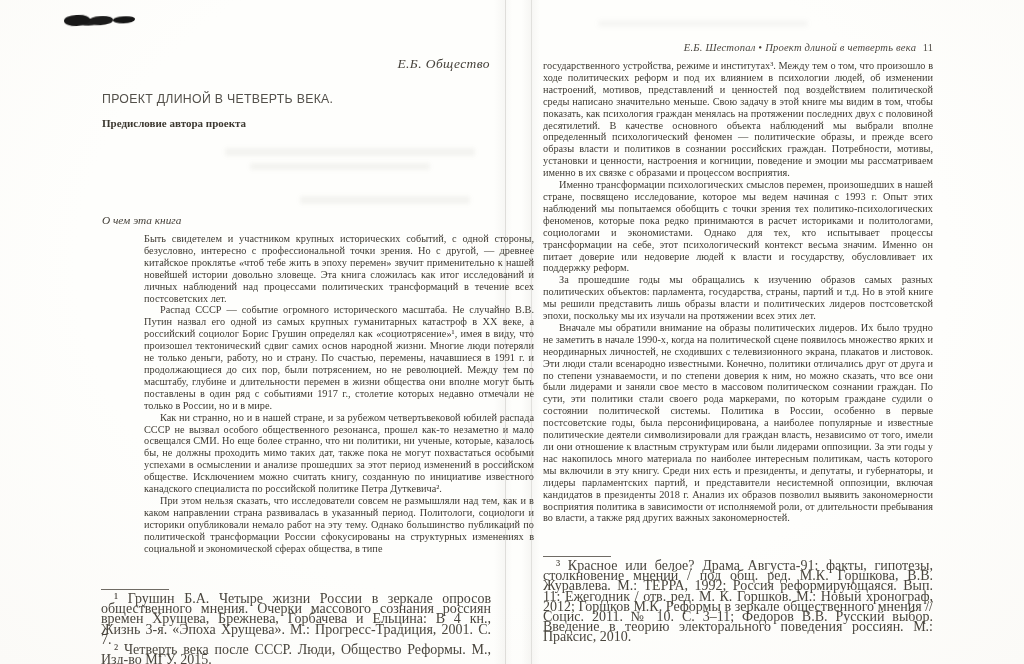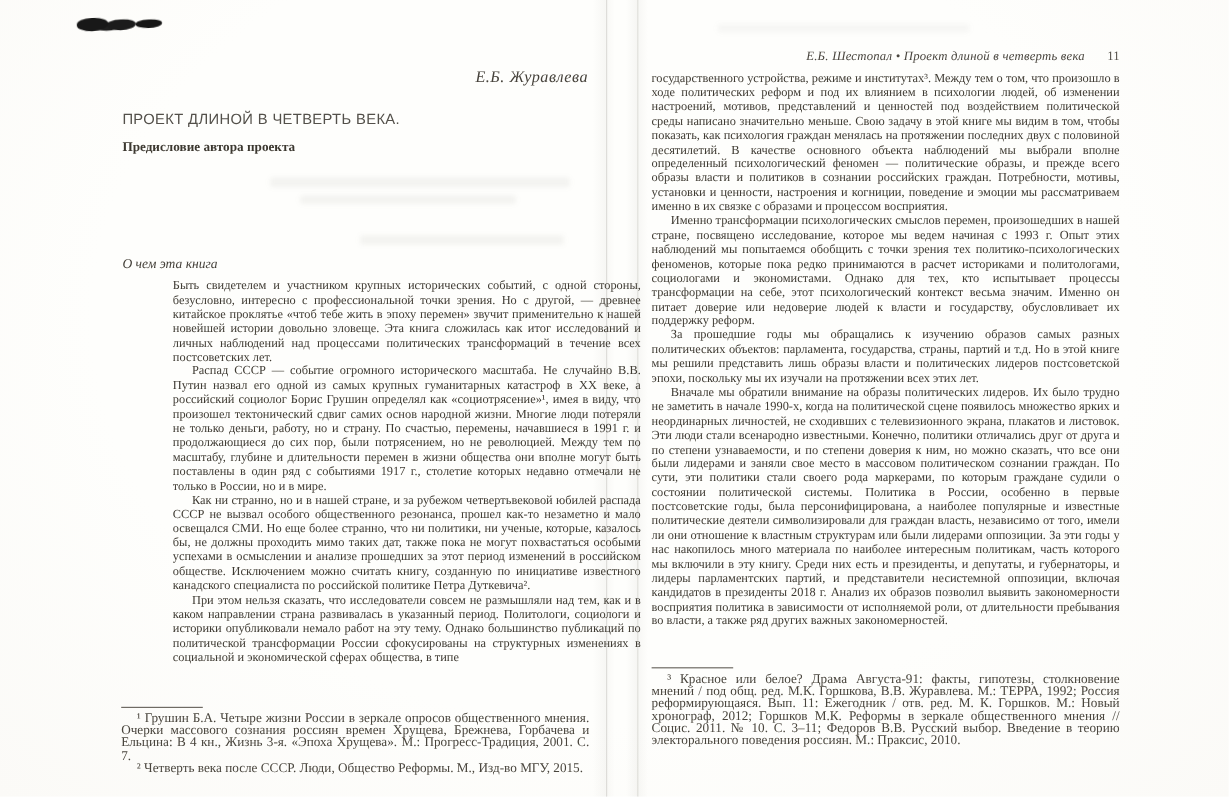--- a/index.html
+++ b/index.html
@@ -68,54 +68,54 @@
   .body-right{left:543px;top:60px;height:490px;overflow:hidden;}
   .body-col p{margin:0;text-indent:16px;}
   .body-col p.no-indent{text-indent:0;}
   .fn-rule{
     position:absolute;width:68px;height:1px;background:#6f6b64;
   }
   .fn-rule-left{left:101px;top:589px;}
   .fn-rule-right{left:543px;top:556px;}
   .footnotes{
     position:absolute;width:390px;
-    font-size:11px;line-height:10.2px;text-align:justify;color:#49453d;
+    font-size:14px;line-height:10.2px;text-align:justify;color:#49453d;
   }
   .fn-left{left:101px;top:594px;}
   .fn-right{left:543px;top:561px;}
   .footnotes p{margin:0;text-indent:13px;}
 
   
   .running-header{
     position:absolute;left:543px;top:42px;width:390px;
     font-size:10.6px;color:#4a463f;text-align:right;
   }
   .running-header .rh-text{font-style:italic;letter-spacing:0.2px;}
   .running-header .rh-page{
-    display:inline-block;margin-left:16px;font-style:normal;color:#54504a;
+    display:inline-block;margin-left:4px;font-style:normal;color:#54504a;
   }
 </style>
 </head>
 <body>
 
 <div class="spread">
 
   <div class="smudge"></div>
   <div class="ghost g1"></div>
   <div class="ghost g2"></div>
   <div class="ghost g3"></div>
   <div class="ghost g4"></div>
 
   <div class="gutter">
     <div class="gutter-line-l"></div>
     <div class="gutter-line-r"></div>
   </div>
 
   <div>
-    <div class="author">Е.Б. Журавлева</div>
+    <div class="author">Е.Б. Общество</div>
     <div class="title-caps">ПРОЕКТ ДЛИНОЙ В ЧЕТВЕРТЬ ВЕКА.</div>
     <div class="subtitle">Предисловие автора проекта</div>
     <div class="section-heading">О чем эта книга</div>
 
     <div class="body-col body-left">
       <p class="no-indent">Быть свидетелем и участником крупных исторических событий, с одной стороны, безусловно, интересно с профессиональной точки зрения. Но с другой, — древнее китайское проклятье «чтоб тебе жить в эпоху перемен» звучит применительно к нашей новейшей истории довольно зловеще. Эта книга сложилась как итог исследований и личных наблюдений над процессами политических трансформаций в течение всех постсоветских лет.</p>
       <p>Распад СССР — событие огромного исторического масштаба. Не случайно В.В. Путин назвал его одной из самых крупных гуманитарных катастроф в XX веке, а российский социолог Борис Грушин определял как «социотрясение»¹, имея в виду, что произошел тектонический сдвиг самих основ народной жизни. Многие люди потеряли не только деньги, работу, но и страну. По счастью, перемены, начавшиеся в 1991 г. и продолжающиеся до сих пор, были потрясением, но не революцией. Между тем по масштабу, глубине и длительности перемен в жизни общества они вполне могут быть поставлены в один ряд с событиями 1917 г., столетие которых недавно отмечали не только в России, но и в мире.</p>
       <p>Как ни странно, но и в нашей стране, и за рубежом четвертьвековой юбилей распада СССР не вызвал особого общественного резонанса, прошел как-то незаметно и мало освещался СМИ. Но еще более странно, что ни политики, ни ученые, которые, казалось бы, не должны проходить мимо таких дат, также пока не могут похвастаться особыми успехами в осмыслении и анализе прошедших за этот период изменений в российском обществе. Исключением можно считать книгу, созданную по инициативе известного канадского специалиста по российской политике Петра Дуткевича².</p>
       <p>При этом нельзя сказать, что исследователи совсем не размышляли над тем, как и в каком направлении страна развивалась в указанный период. Политологи, социологи и историки опубликовали немало работ на эту тему. Однако большинство публикаций по политической трансформации России сфокусированы на структурных изменениях в социальной и экономической сферах общества, в типе</p>
     </div>

